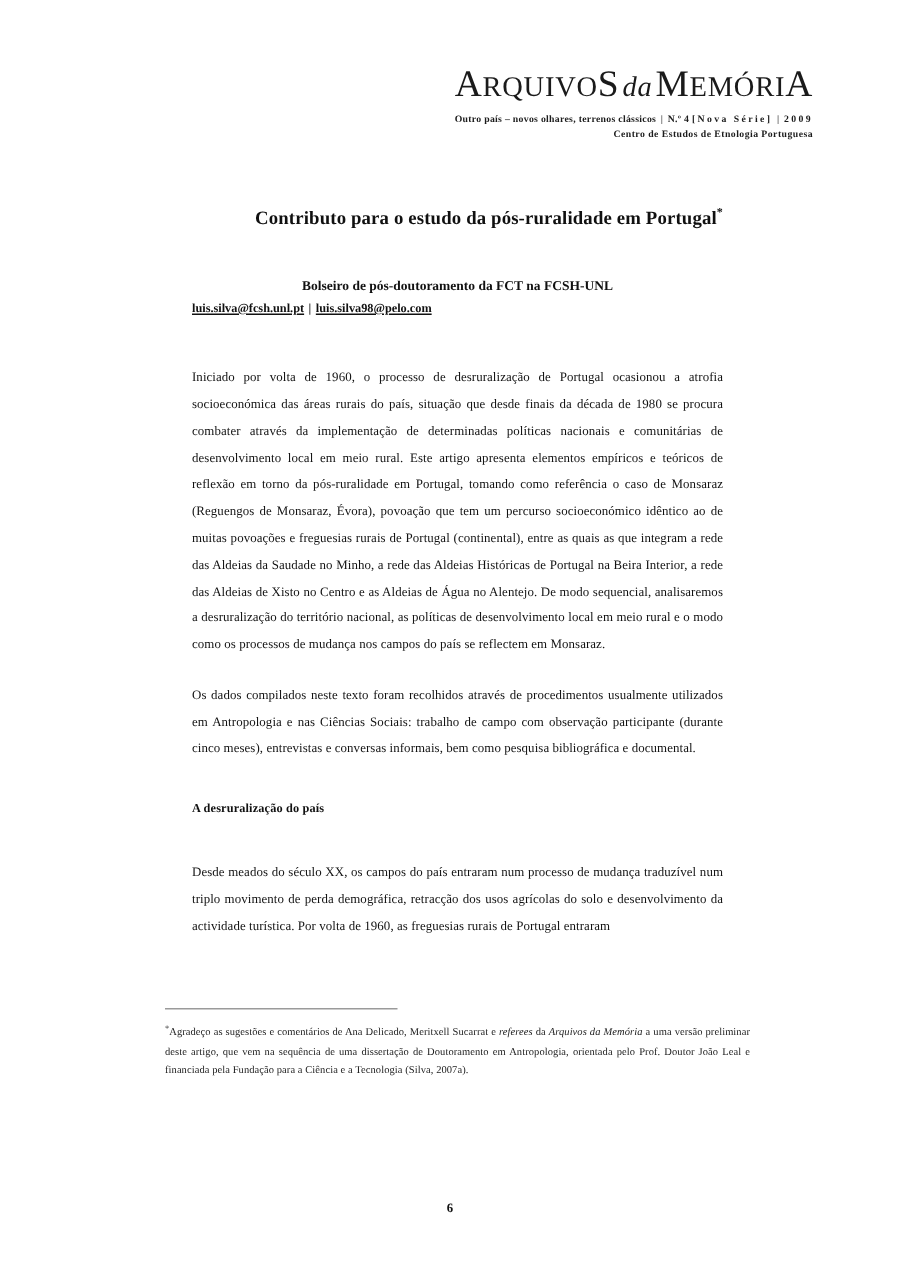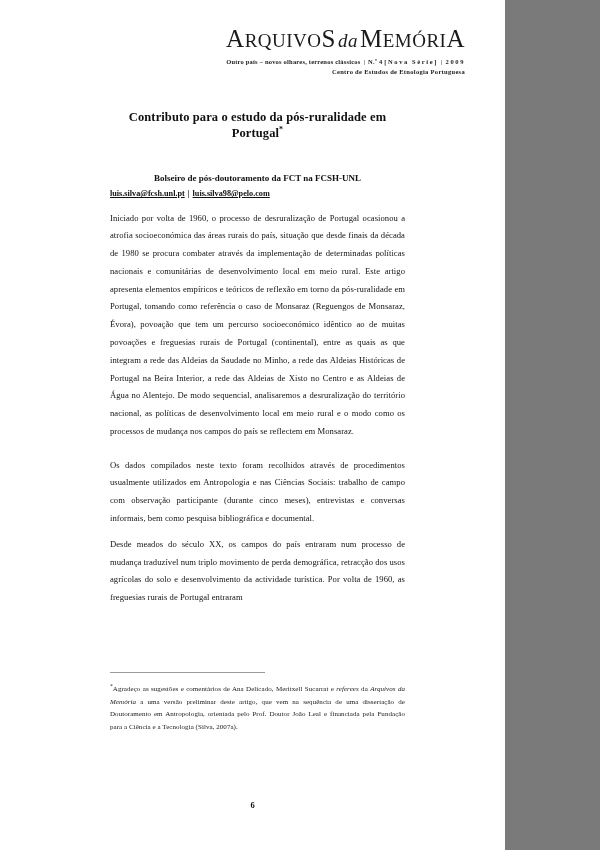--- a/index.html
+++ b/index.html
@@ -8,25 +8,25 @@
     background: #7a7a7a;
   }
   body {
     width: 600px;
     height: 850px;
     overflow: hidden;
     font-family: "Liberation Serif", "DejaVu Serif", serif;
   }
   .page {
     position: relative;
-    width: 505px;
+    width: 600px;
     height: 850px;
     background: #ffffff;
     box-sizing: border-box;
-    padding: 0;
+    padding: 18px;
   }
   
   .masthead {
     padding: 26px 40px 0 40px;
   }
   .masthead-title {
     text-align: right;
     color: #1a1a1a;
     font-size: 25px;
     letter-spacing: 0.5px;
@@ -72,25 +72,25 @@
     color: #1b1b1b;
     line-height: 1.5;
     letter-spacing: 0.3px;
     white-space: nowrap;
   }
   
   .content {
     padding: 0 100px 0 110px;
   }
   .doc-title {
-    margin-top: 32px;
+    margin-top: 42px;
     font-size: 12.5px;
     font-weight: bold;
     color: #101010;
-    text-align: center;
+    text-align: right;
     letter-spacing: 0.1px;
     line-height: 1.3;
   }
   .doc-title sup {
     font-size: 8px;
     vertical-align: super;
   }
   .author-block {
     margin-top: 30px;
     font-size: 8px;
@@ -130,21 +130,21 @@
   p.body-par {
     margin: 16px 0 0 0;
     font-size: 8.6px;
     line-height: 2.07;
     color: #121212;
     text-align: justify;
     text-justify: inter-word;
     letter-spacing: 0.05px;
   }
   p.body-par.first-sec {
-    margin-top: 8px;
+    margin-top: 30px;
   }
   
   .footnote-area {
     position: absolute;
     left: 110px;
     right: 100px;
     top: 672px;
   }
   .footnote-rule {
     width: 155px;
@@ -202,20 +202,21 @@
     <div class="author-block">
       <div class="author-affil">Bolseiro de pós-doutoramento da FCT na FCSH-UNL</div>
       <div class="author-emails">
         <span class="email">luis.silva@fcsh.unl.pt</span><span class="email-sep">|</span><span class="email">luis.silva98@pelo.com</span>
       </div>
     </div>
 
     <p class="body-par first-sec">Iniciado por volta de 1960, o processo de desruralização de Portugal ocasionou a atrofia socioeconómica das áreas rurais do país, situação que desde finais da década de 1980 se procura combater através da implementação de determinadas políticas nacionais e comunitárias de desenvolvimento local em meio rural. Este artigo apresenta elementos empíricos e teóricos de reflexão em torno da pós-ruralidade em Portugal, tomando como referência o caso de Monsaraz (Reguengos de Monsaraz, Évora), povoação que tem um percurso socioeconómico idêntico ao de muitas povoações e freguesias rurais de Portugal (continental), entre as quais as que integram a rede das Aldeias da Saudade no Minho, a rede das Aldeias Históricas de Portugal na Beira Interior, a rede das Aldeias de Xisto no Centro e as Aldeias de Água no Alentejo. De modo sequencial, analisaremos a desruralização do território nacional, as políticas de desenvolvimento local em meio rural e o modo como os processos de mudança nos campos do país se reflectem em Monsaraz.</p>
     <p class="body-par">Os dados compilados neste texto foram recolhidos através de procedimentos usualmente utilizados em Antropologia e nas Ciências Sociais: trabalho de campo com observação participante (durante cinco meses), entrevistas e conversas informais, bem como pesquisa bibliográfica e documental.</p>
 
+    <div class="section-heading">A desruralização do país</div>
     <p class="body-par first-sec">Desde meados do século XX, os campos do país entraram num processo de mudança traduzível num triplo movimento de perda demográfica, retracção dos usos agrícolas do solo e desenvolvimento da actividade turística. Por volta de 1960, as freguesias rurais de Portugal entraram</p>
 
   </div>
 
   <div class="footnote-area">
     <div class="footnote-rule"></div>
     <div class="footnote-text">
       <sup>*</sup><span>Agradeço as sugestões e comentários de Ana Delicado, Meritxell Sucarrat e </span><i>referees</i><span> da </span><i>Arquivos da Memória</i><span> a uma versão preliminar deste artigo, que vem na sequência de uma dissertação de Doutoramento em Antropologia, orientada pelo Prof. Doutor João Leal e financiada pela Fundação para a Ciência e a Tecnologia (Silva, 2007a).</span>
     </div>
   </div>

